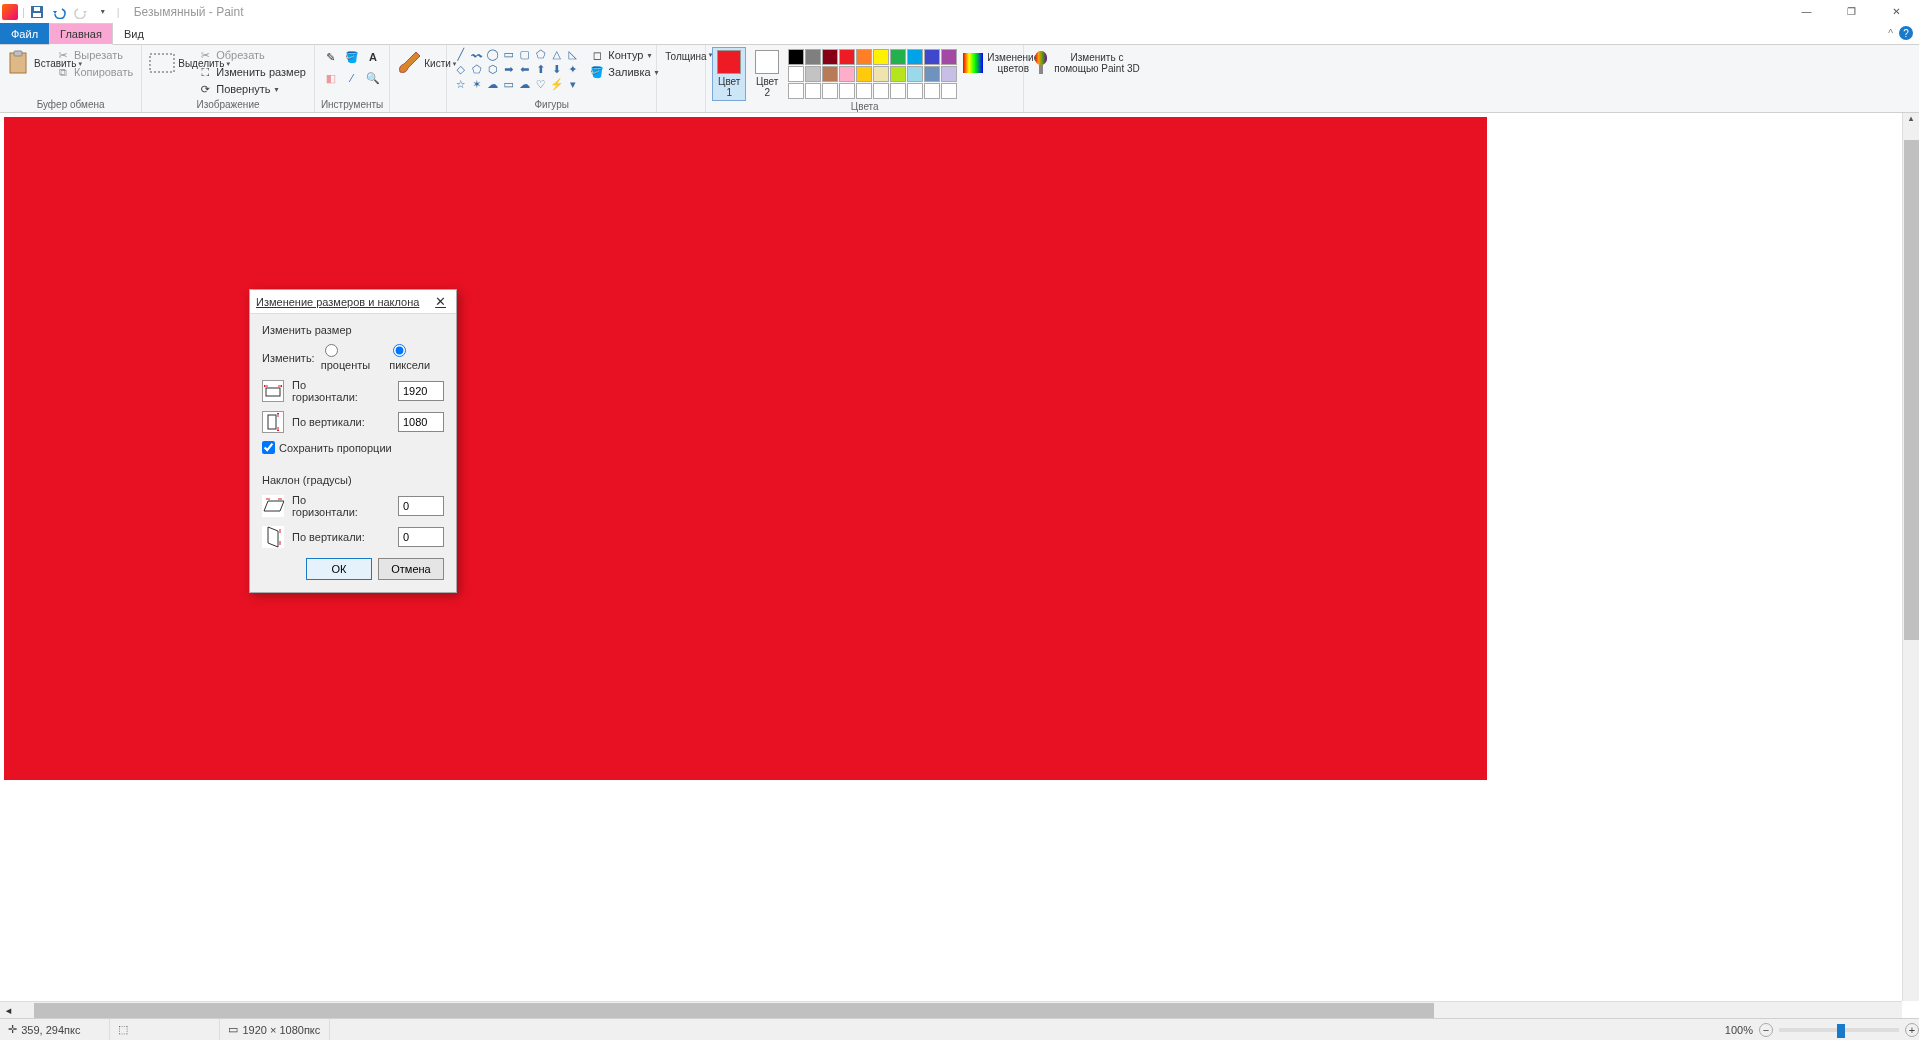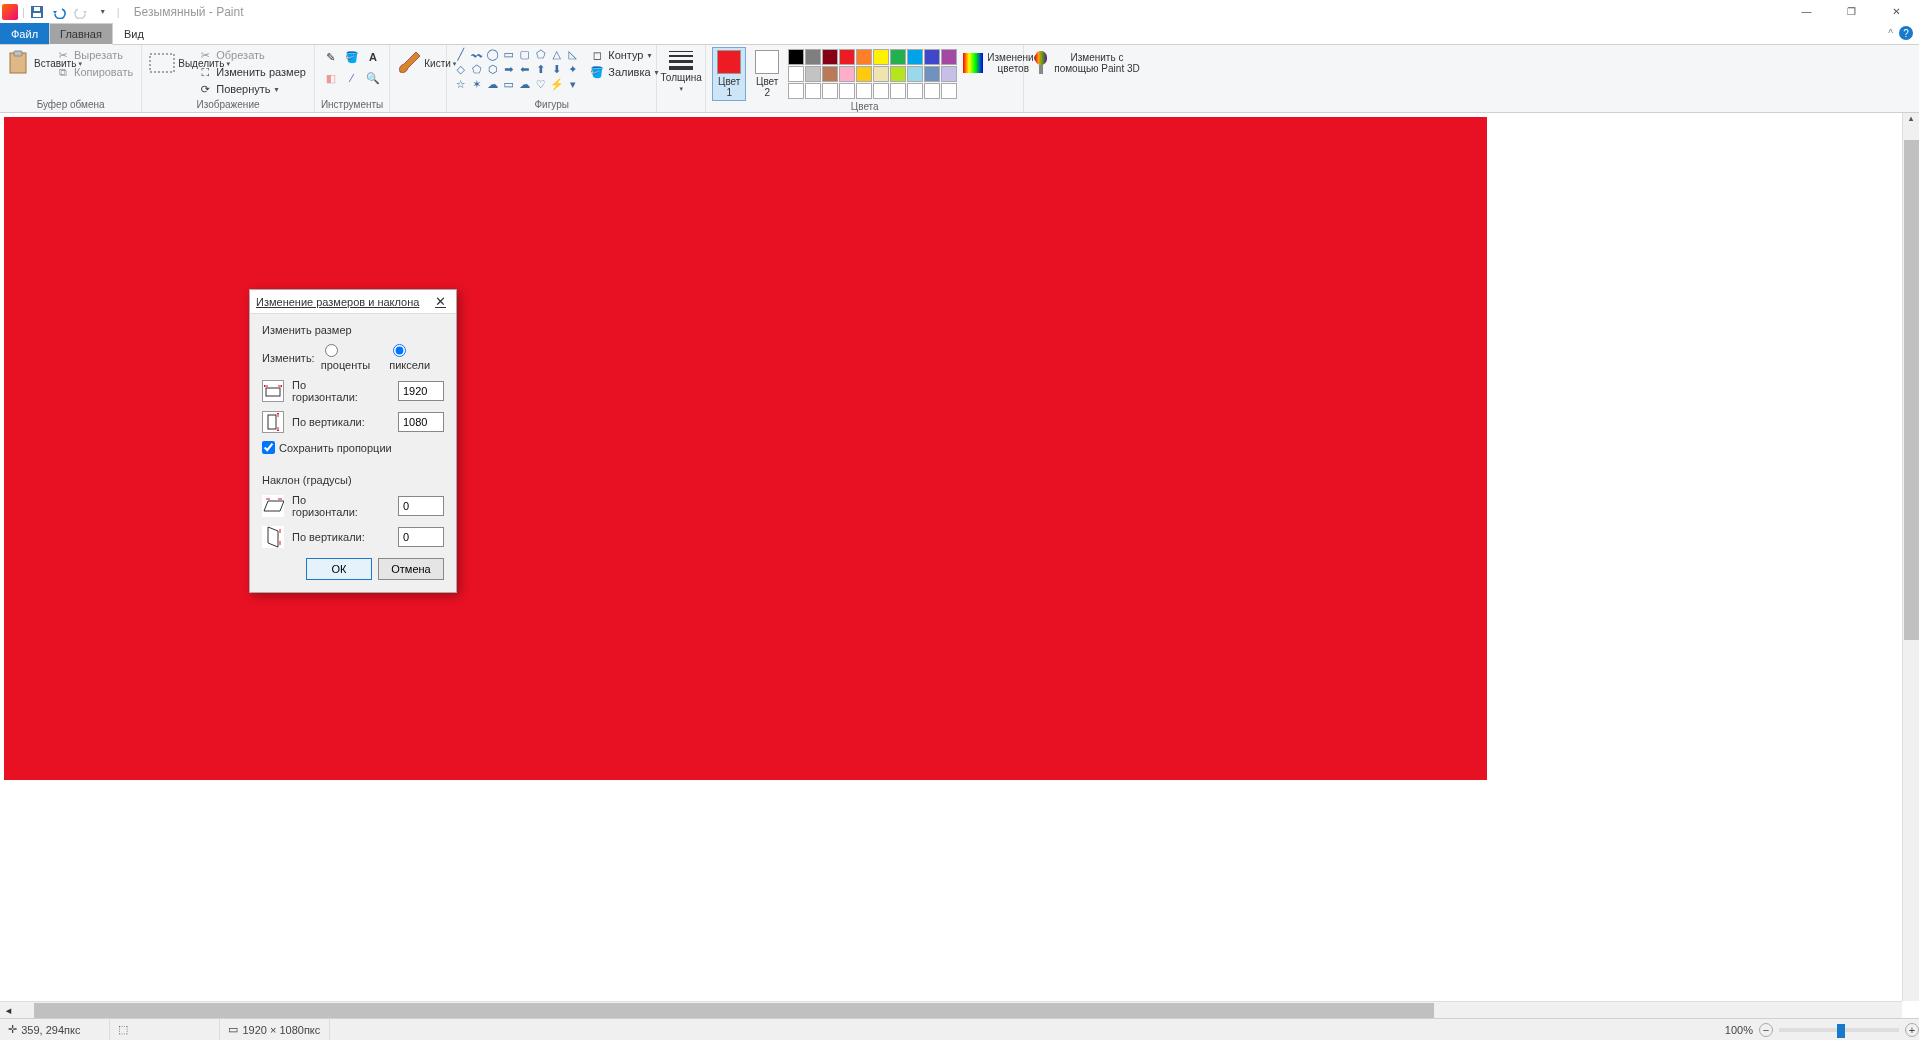--- a/index.html
+++ b/index.html
@@ -11,41 +11,41 @@
 .qat { display: flex; align-items: center; gap: 2px; margin-left: 2px; }
 .qat-btn { width: 20px; height: 20px; display: flex; align-items: center; justify-content: center; cursor: default; }
 .title-text { margin-left: 10px; color: #999; font-size: 12px; }
 .win-btns { position: absolute; right: 0; top: 0; display: flex; }
 .win-btn { width: 45px; height: 23px; display: flex; align-items: center; justify-content: center; color: #555; font-size: 10px; }
 
 
 .tabs-row { height: 22px; background: #fff; display: flex; align-items: flex-start; border-bottom: 1px solid #d0d0d0; position: relative; }
 .tab { padding: 4px 10px; font-size: 11px; cursor: default; border: 1px solid transparent; border-bottom: none; }
 .tab.file { background: #1979ca; color: #fff; }
-.tab.active { background: #a3a3a3; border:1px solid #d0d0d0; border-bottom: 1px solid #f5f6f7; margin-bottom: -1px; }
+.tab.active { background: #f9a8d4; border:1px solid #d0d0d0; border-bottom: 1px solid #f5f6f7; margin-bottom: -1px; }
 .help-icon { position: absolute; right: 6px; top: 3px; width: 14px; height: 14px; border-radius: 50%; background: #1979ca; color:#fff; font-size:10px; display:flex; align-items:center; justify-content:center;}
 .collapse-icon { position: absolute; right: 26px; top: 5px; color:#777; font-size:10px;}
 
 
 .ribbon { height: 68px; background: #f5f6f7; border-bottom: 1px solid #d0d0d0; display: flex; }
 .group { border-right: 1px solid #e2e2e2; padding: 2px 6px 0 6px; display: flex; flex-direction: column; justify-content: space-between; }
 .group-body { display: flex; align-items: flex-start; gap: 4px; flex: 1; }
 .group-label { text-align: center; font-size: 10px; color: #666; padding-bottom: 2px; }
 .big-btn { display: flex; flex-direction: row; align-items: center; width: 44px; padding-top: 2px; gap: 2px; }
 .big-btn .ico { width: 28px; height: 28px; display:flex; align-items:center; justify-content:center; }
 .big-btn span { font-size: 10px; text-align: center; line-height: 11px; }
 .small-btns { display: flex; flex-direction: column; gap: 1px; }
 .small-btn { display: flex; align-items:center; gap: 4px; font-size: 11px; padding: 1px 2px; white-space: nowrap; }
 .small-btn .sico { width: 14px; height: 14px; display:inline-flex; align-items:center; justify-content:center; }
 .dd::after { content: " ▾"; font-size: 8px; color:#555;}
 .tool-grid { display: grid; grid-template-columns: repeat(3,20px); grid-template-rows: repeat(2,20px); gap: 1px; }
 .tool-grid .t { width:20px; height:20px; display:flex; align-items:center; justify-content:center; border:1px solid transparent;}
 .shapes-grid { display:grid; grid-template-columns: repeat(8,15px); grid-auto-rows: 14px; gap:1px; }
 .shapes-grid .sh { width:15px; height:14px; display:flex; align-items:center; justify-content:center; color:#3a6ea5; font-size:11px; border:1px solid transparent;}
-.size-btn { width:36px; display:flex; flex-direction:column; align-items:center; gap:2px; padding-top:4px;}
+.size-btn { width:36px; display:flex; flex-direction:row; align-items:flex-start; gap:2px; padding-top:4px;}
 .size-lines { display:flex; flex-direction:column; gap:3px; width:24px;}
 .size-lines div{ height:1px; background:#333;}
 .size-lines div:nth-child(2){height:2px;}
 .size-lines div:nth-child(3){height:3px;}
 .size-lines div:nth-child(4){height:4px;}
 .color-box { width:24px; height:24px; border:1px solid #999;}
 .color-wrap { display:flex; flex-direction:column; align-items:center; gap:2px; padding:2px 4px; border:1px solid transparent;}
 .color-wrap.sel { border:1px solid #7aa7d8; background:#cde6f7;}
 .palette { display:grid; grid-template-columns: repeat(10,16px); grid-auto-rows:16px; gap:1px; padding-top:2px;}
 .palette .sw { width:16px; height:16px; border:1px solid #aaa; }

